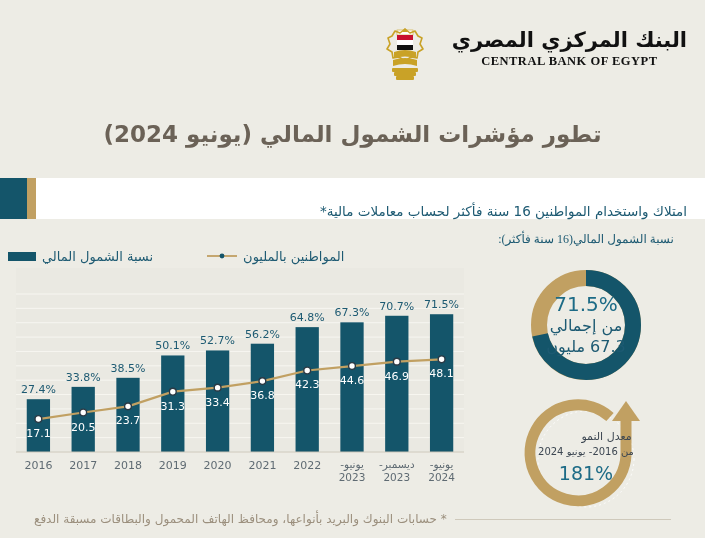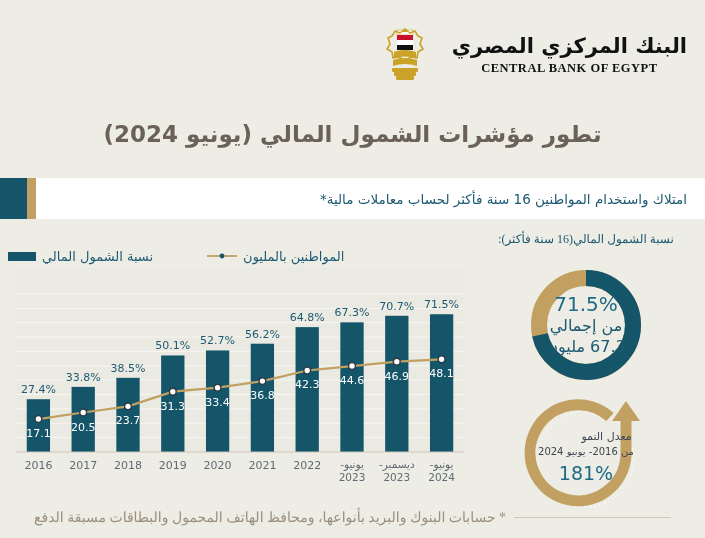--- a/index.html
+++ b/index.html
@@ -7,21 +7,21 @@
     width: 705px; height: 538px;
     background: #edece5;
     font-family: "DejaVu Sans", "Liberation Sans", sans-serif;
     overflow: hidden;
   }
   #page { position: relative; width: 705px; height: 538px; background: #edece5; }
 
   
   .logo-block {
     position: absolute; top: 28px; right: 18px;
-    display: flex; align-items: center; gap: 26px;
+    display: flex; align-items: flex-start; gap: 26px;
   }
   .logo-text { text-align: center; color: #101010; }
   .logo-ar {
     font-size: 21px; font-weight: 700; letter-spacing: 0px;
     color: #111; line-height: 1.15;
   }
   .logo-en {
     font-size: 12.5px; font-weight: 700; letter-spacing: 0.5px;
     font-family: "Liberation Serif", "DejaVu Serif", serif;
     color: #111; direction: ltr; margin-top: 2px;
@@ -32,21 +32,21 @@
     position: absolute; top: 121px; right: 24px; left: 24px;
     text-align: center;
     font-size: 23px; font-weight: 700; color: #6b6257;
     letter-spacing: 0px;
   }
 
   
   .subtitle-band {
     position: absolute; top: 178px; left: 0; right: 0;
     height: 41px; background: #ffffff;
-    display: flex; align-items: center; justify-content: flex-start;
+    display: flex; align-items: flex-end; justify-content: flex-start;
   }
   .subtitle-text {
     font-size: 13.5px; color: #1d5a72; font-weight: 400;
     padding-right: 18px; white-space: nowrap;
   }
   .band-accent-gold {
     position: absolute; top: 178px; left: 27px; width: 9px; height: 41px;
     background: #c1a062;
   }
   .band-accent-teal {
@@ -97,21 +97,21 @@
 
   .plot { position: absolute; top: 22px; left: 0; width: 462px; height: 228px; }
   .plot svg { display: block; }
 
   
   .footnote-wrap {
     position: absolute; bottom: 12px; right: 34px; left: 34px;
     display: flex; flex-direction: row; align-items: center; gap: 8px;
   }
   .footnote-rule { flex: 1; height: 1px; background: #cfc9bb; }
-  .footnote-text { font-size: 14px; color: #9b8f7d; white-space: nowrap; font-family: Liberation Serif, serif; }
+  .footnote-text { font-size: 12px; color: #9b8f7d; white-space: nowrap; }
 </style>
 </head>
 <body>
 
 <div id="page">
 
   <div class="logo-block">
     <div class="logo-text">
       <div class="logo-ar">البنك المركزي المصري</div>
       <div class="logo-en">CENTRAL BANK OF EGYPT</div>

